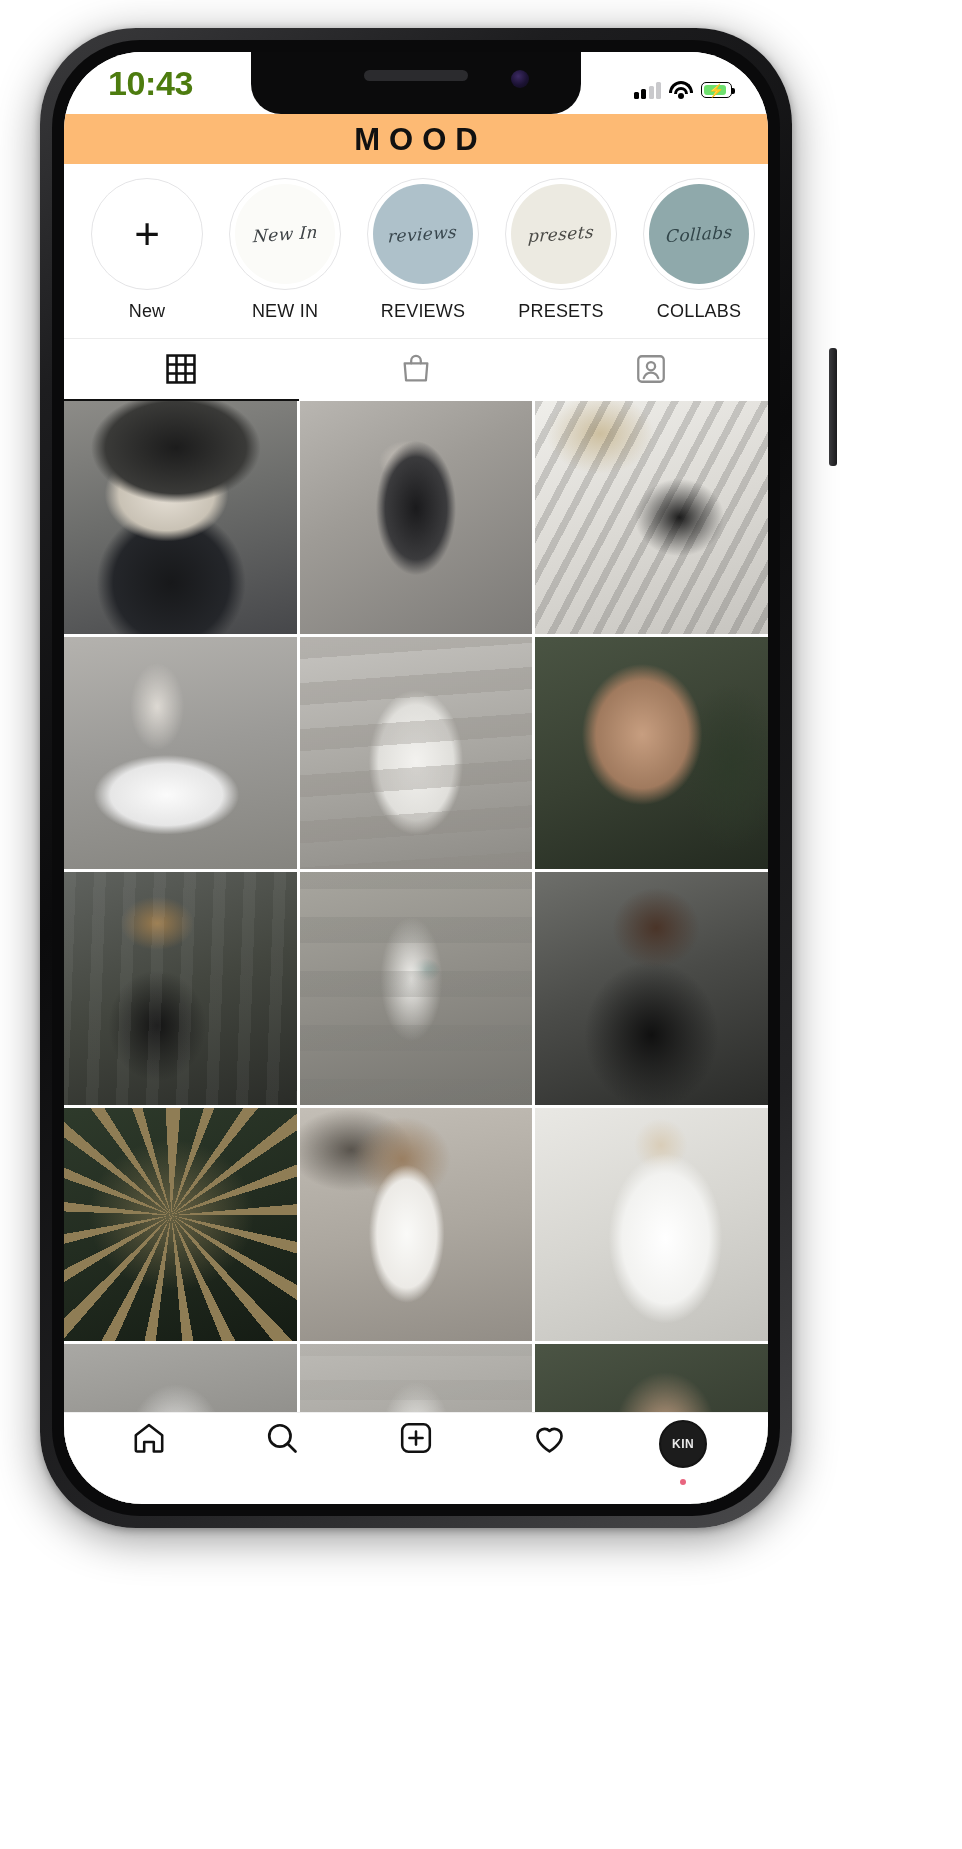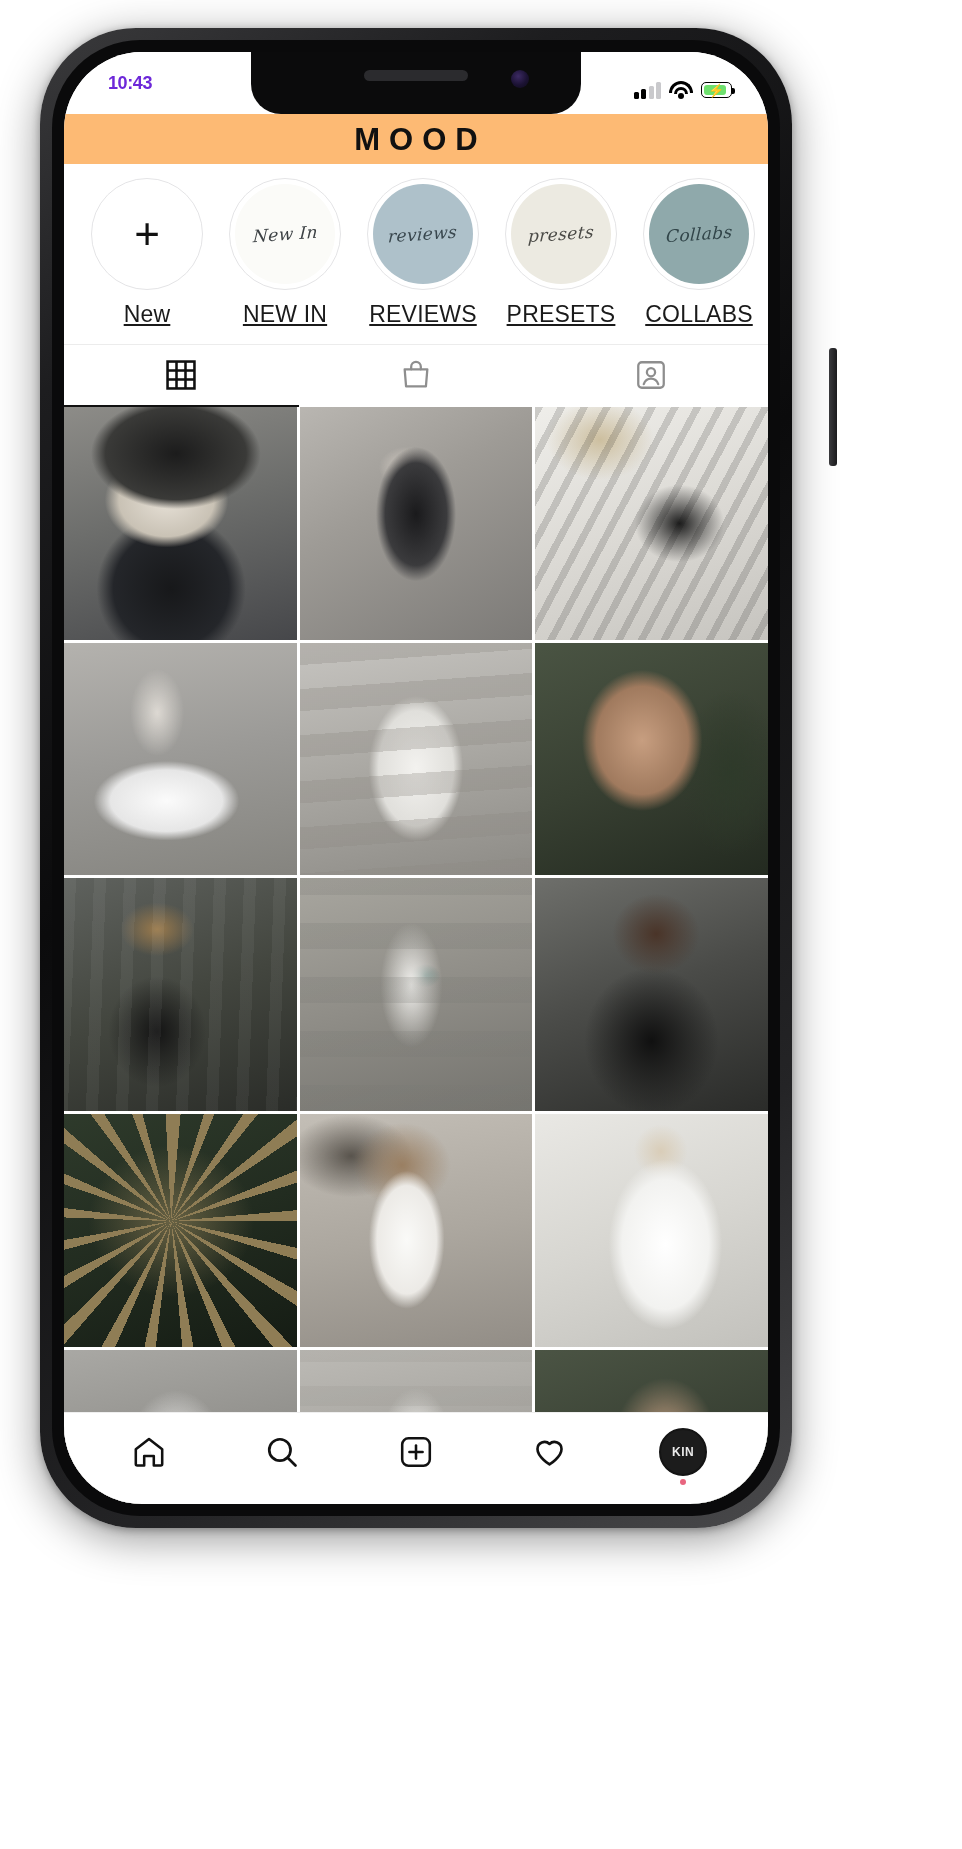--- a/index.html
+++ b/index.html
@@ -64,22 +64,22 @@
   }
 
   
   #status-bar {
     position: relative; height: 62px;
     display: flex; align-items: center; justify-content: space-between;
     padding: 0 36px 0 44px;
     background: #fff; z-index: 30;
   }
   #status-time {
-    font-size: 18px; font-weight: 600; letter-spacing: -0.4px;
-    color: #6d28d9; margin-top: 0;
+    font-size: 34px; font-weight: 600; letter-spacing: -0.4px;
+    color: #4d7c0f; margin-top: 0;
   }
   #status-icons { display: flex; align-items: center; gap: 8px; margin-top: 14px; }
 
   .sig-bars { display: flex; align-items: flex-end; gap: 2.5px; height: 17px; }
   .sig-bars i { width: 5px; border-radius: 1.5px; display: block; background: #000; }
   .sig-bars i:nth-child(1){ height: 7px; }
   .sig-bars i:nth-child(2){ height: 10px; }
   .sig-bars i:nth-child(3){ height: 13px; background:#c9c9cc; }
   .sig-bars i:nth-child(4){ height: 17px; background:#c9c9cc; }
 
@@ -125,21 +125,21 @@
     overflow: hidden;
   }
   .hl-script {
     font-family: "DejaVu Serif", serif;
     font-style: italic; font-size: 17px; color: #4a4f52;
     transform: rotate(-4deg) skewX(-7deg);
     letter-spacing: 0.4px; white-space: nowrap;
   }
   .hl-plus { font-size: 44px; font-weight: 300; color: #111; line-height: 0.8; }
   .hl-label {
-    margin-top: 11px; font-size: 23px; color: #1a1a1a; letter-spacing: 0.2px; text-decoration: underline;
+    margin-top: 11px; font-size: 18px; color: #1a1a1a; letter-spacing: 0.2px;
   }
 
   
   #tabs {
     display: flex; border-top: 1px solid #ececec;
     background: #fff; margin-top: 8px;
   }
   .tab {
     flex: 1; height: 62px; display: flex; align-items: center; justify-content: center;
     border-bottom: 2px solid transparent;
@@ -155,21 +155,21 @@
   .cell { position: relative; width: 100%; padding-top: 100%; overflow: hidden; }
   .cell > .art { position: absolute; inset: 0; }
 
   
   #bottom-nav {
     position: absolute; left: 0; right: 0; bottom: 0;
     height: 92px; background: #fff; border-top: 1px solid #efefef;
     display: flex; align-items: center; justify-content: space-around;
     padding: 0 18px 14px; z-index: 25;
   }
-  .nav-item { display: flex; align-items: center; justify-content: center;
+  .nav-item { display: flex; justify-content: center;
     width: 74px; height: 64px; position: relative; }
   #nav-avatar-ring {
     width: 48px; height: 48px; border-radius: 50%;
     border: 2px solid #141414; display: flex; align-items: center; justify-content: center;
     background: #1c1c1c;
   }
   #nav-avatar-text { color: #e9e9e9; font-size: 12px; font-weight: 700; letter-spacing: 0.5px; }
   #nav-dot { position: absolute; bottom: -1px; left: 50%; transform: translateX(-50%);
     width: 6px; height: 6px; border-radius: 50%; background: #e8657f; }
 

